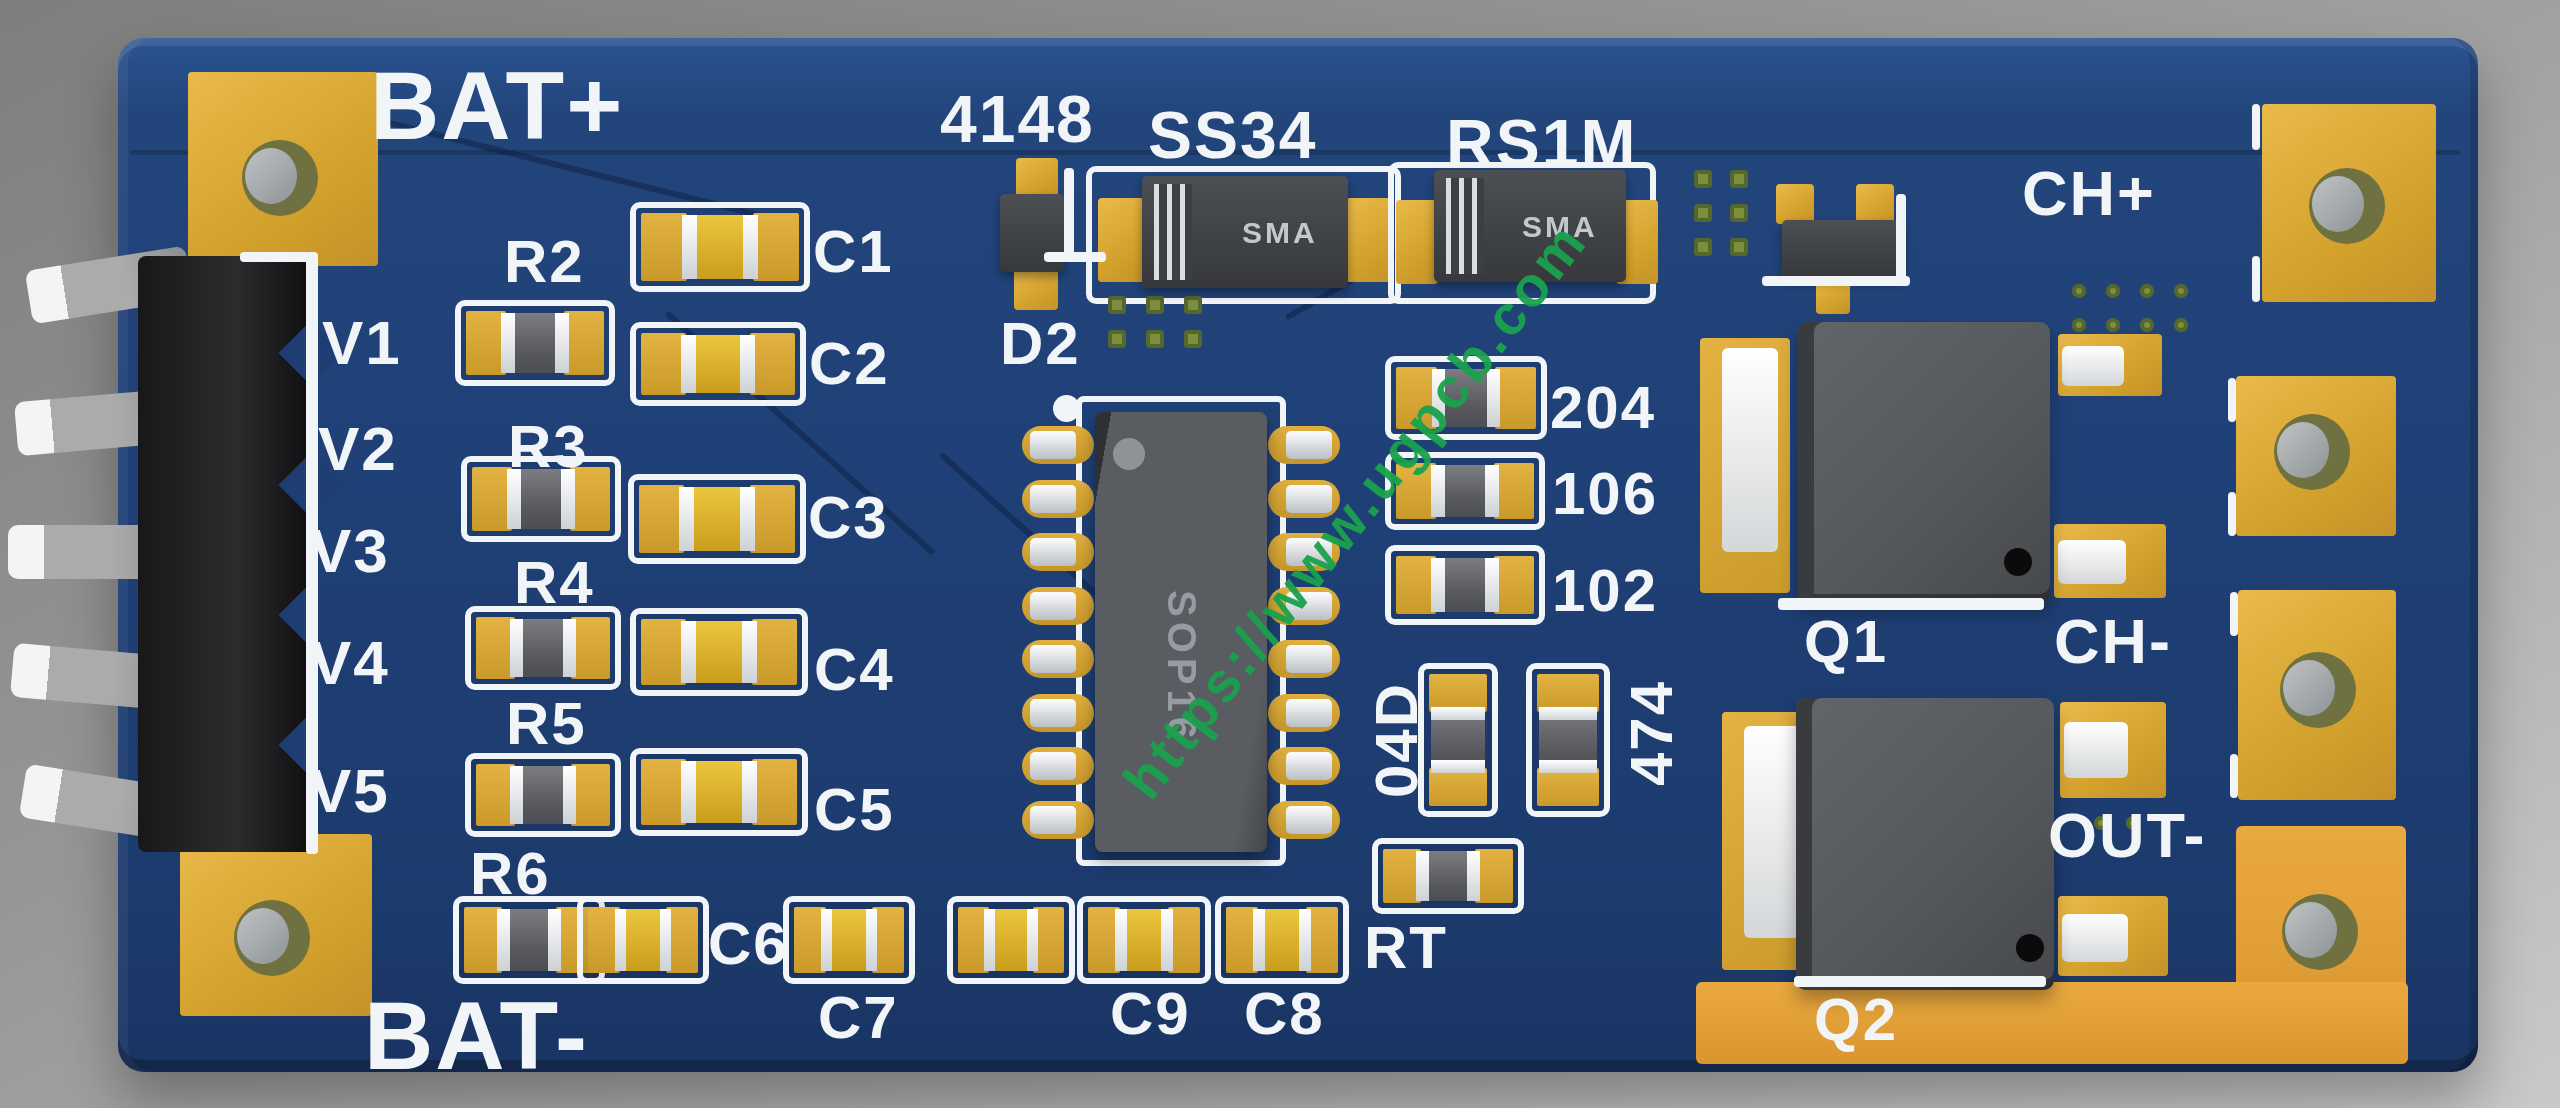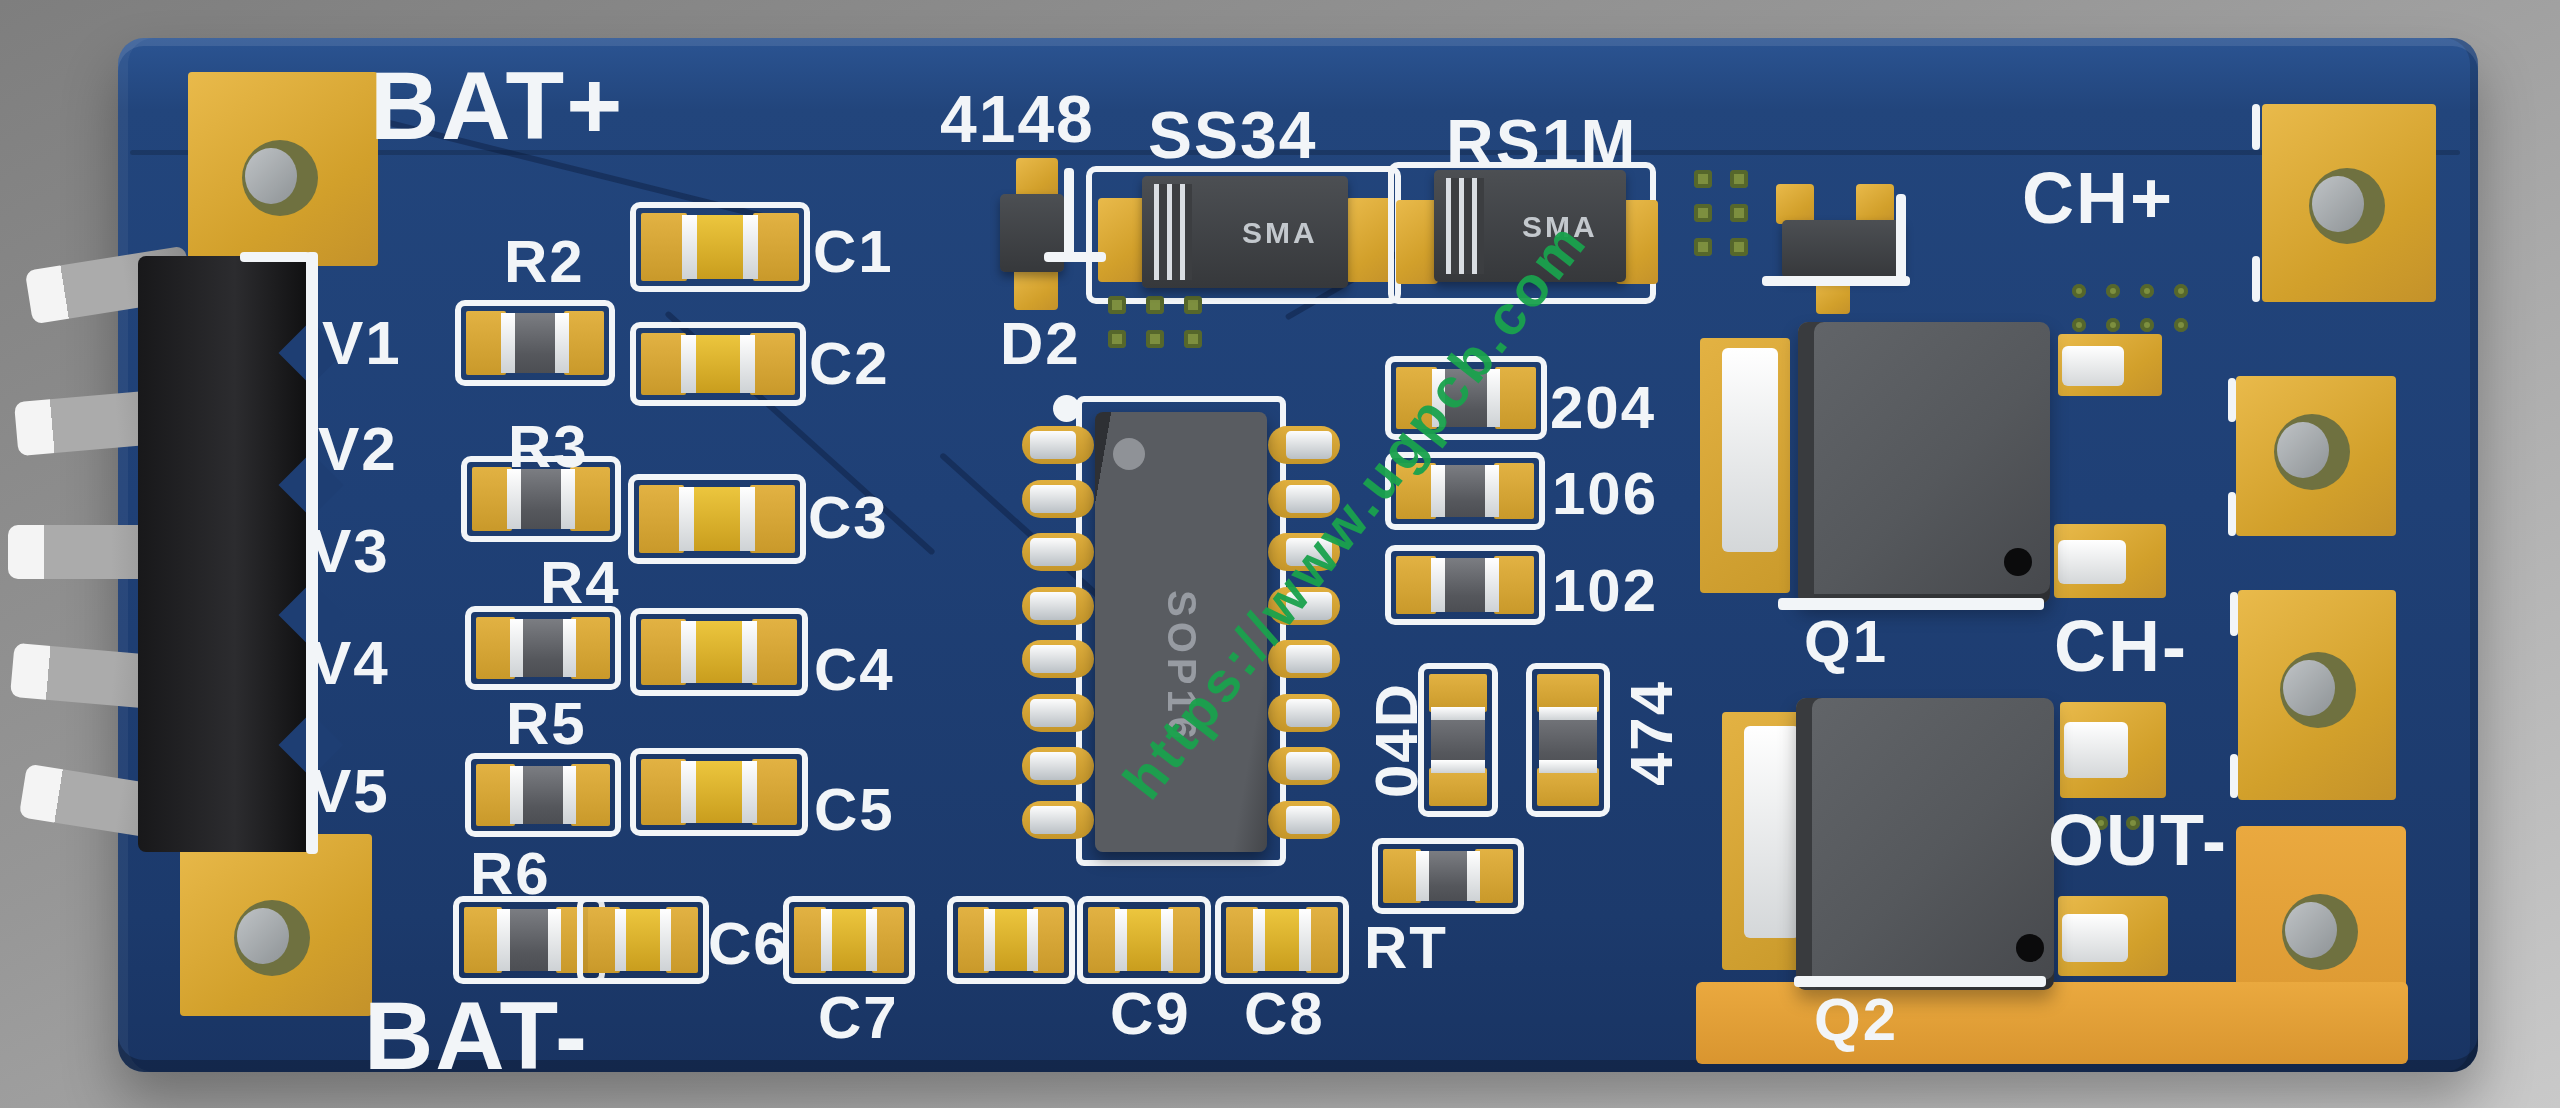--- a/index.html
+++ b/index.html
@@ -7,21 +7,21 @@
   body{background:linear-gradient(155deg,#7e7e7e 0%,#979797 40%,#b4b4b4 75%,#c9c9c9 100%);
        font-family:"Liberation Sans","DejaVu Sans",sans-serif}
   #stage{position:relative;width:2560px;height:1108px}
   .board{position:absolute;left:118px;top:38px;width:2360px;height:1034px;border-radius:26px;
     background:linear-gradient(180deg,#2b5492 0%,#22457c 7%,#1f4076 45%,#1c3a6c 85%,#193463 100%);
     box-shadow:0 30px 55px rgba(0,0,0,.30), inset 0 8px 0 rgba(255,255,255,.10),
                inset 0 -12px 0 rgba(0,0,0,.24), inset 10px 0 0 rgba(255,255,255,.05),
                inset -8px 0 0 rgba(0,0,0,.14)}
   .lbl{position:absolute;color:#f2f5f8;font-weight:700;line-height:1;white-space:nowrap;letter-spacing:2px;z-index:6}
   .big{font-size:96px}
-  .side{font-size:72px}
+  .side{font-size:63px}
   .ref{font-size:60px}
   .pn{font-size:66px}
   .vlbl{font-size:62px}
   .vert{transform:translate(-50%,-50%) rotate(-90deg)}
   .padg{position:absolute;background:linear-gradient(145deg,#e9ba4b,#d2a02b 65%,#c4922a);border-radius:4px;z-index:2}
   .hole{position:absolute;border-radius:50%;background:#6f7140;z-index:3}
   .hole::after{content:"";position:absolute;left:4%;top:10%;width:68%;height:74%;border-radius:50%;
     background:linear-gradient(135deg,#bfc3c6,#8e9396)}
   .pour{position:absolute;background:linear-gradient(180deg,#eaa93f,#d9952f);z-index:1}
   .brk{position:absolute;background:#f2f5f8;border-radius:4px;z-index:4}
@@ -337,21 +337,21 @@
   <div class="lbl pn" style="left:940px;top:86px">4148</div>
   <div class="lbl pn" style="left:1148px;top:102px">SS34</div>
   <div class="lbl pn" style="left:1446px;top:110px">RS1M</div>
   <div class="lbl vlbl" style="left:322px;top:312px">V1</div>
   <div class="lbl vlbl" style="left:318px;top:418px">V2</div>
   <div class="lbl vlbl" style="left:310px;top:520px">V3</div>
   <div class="lbl vlbl" style="left:310px;top:632px">V4</div>
   <div class="lbl vlbl" style="left:310px;top:760px">V5</div>
   <div class="lbl ref" style="left:504px;top:232px">R2</div>
   <div class="lbl ref" style="left:508px;top:417px">R3</div>
-  <div class="lbl ref" style="left:540px;top:553px">R4</div>
+  <div class="lbl ref" style="left:514px;top:553px">R4</div>
   <div class="lbl ref" style="left:506px;top:694px">R5</div>
   <div class="lbl ref" style="left:470px;top:844px">R6</div>
   <div class="lbl ref" style="left:813px;top:222px">C1</div>
   <div class="lbl ref" style="left:809px;top:334px">C2</div>
   <div class="lbl ref" style="left:808px;top:488px">C3</div>
   <div class="lbl ref" style="left:814px;top:640px">C4</div>
   <div class="lbl ref" style="left:814px;top:780px">C5</div>
   <div class="lbl ref" style="left:708px;top:914px">C6</div>
   <div class="lbl ref" style="left:818px;top:988px">C7</div>
   <div class="lbl ref" style="left:1110px;top:984px">C9</div>

